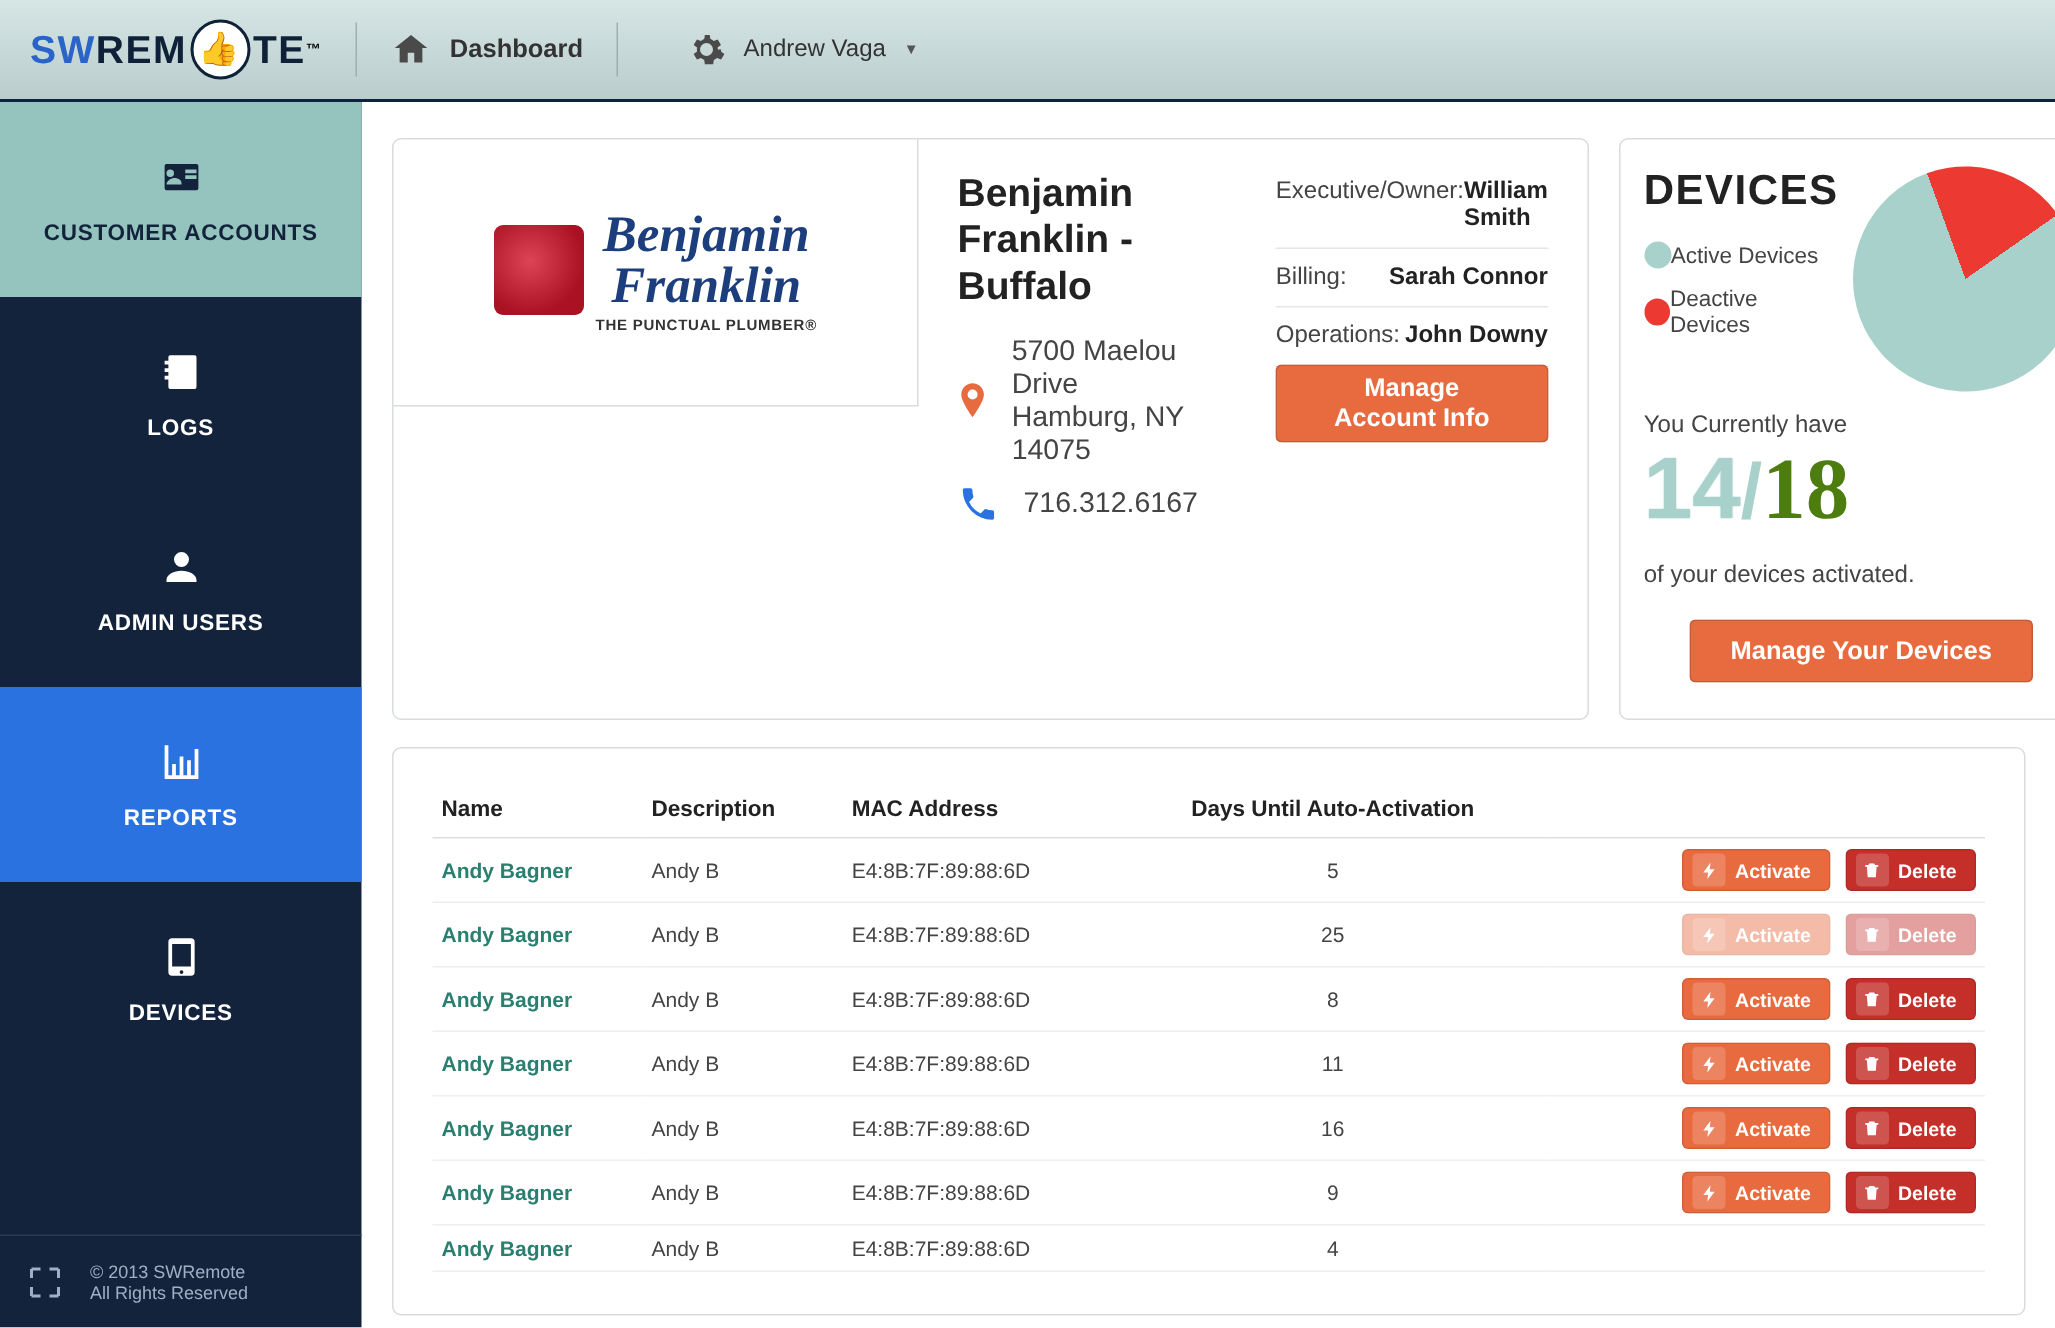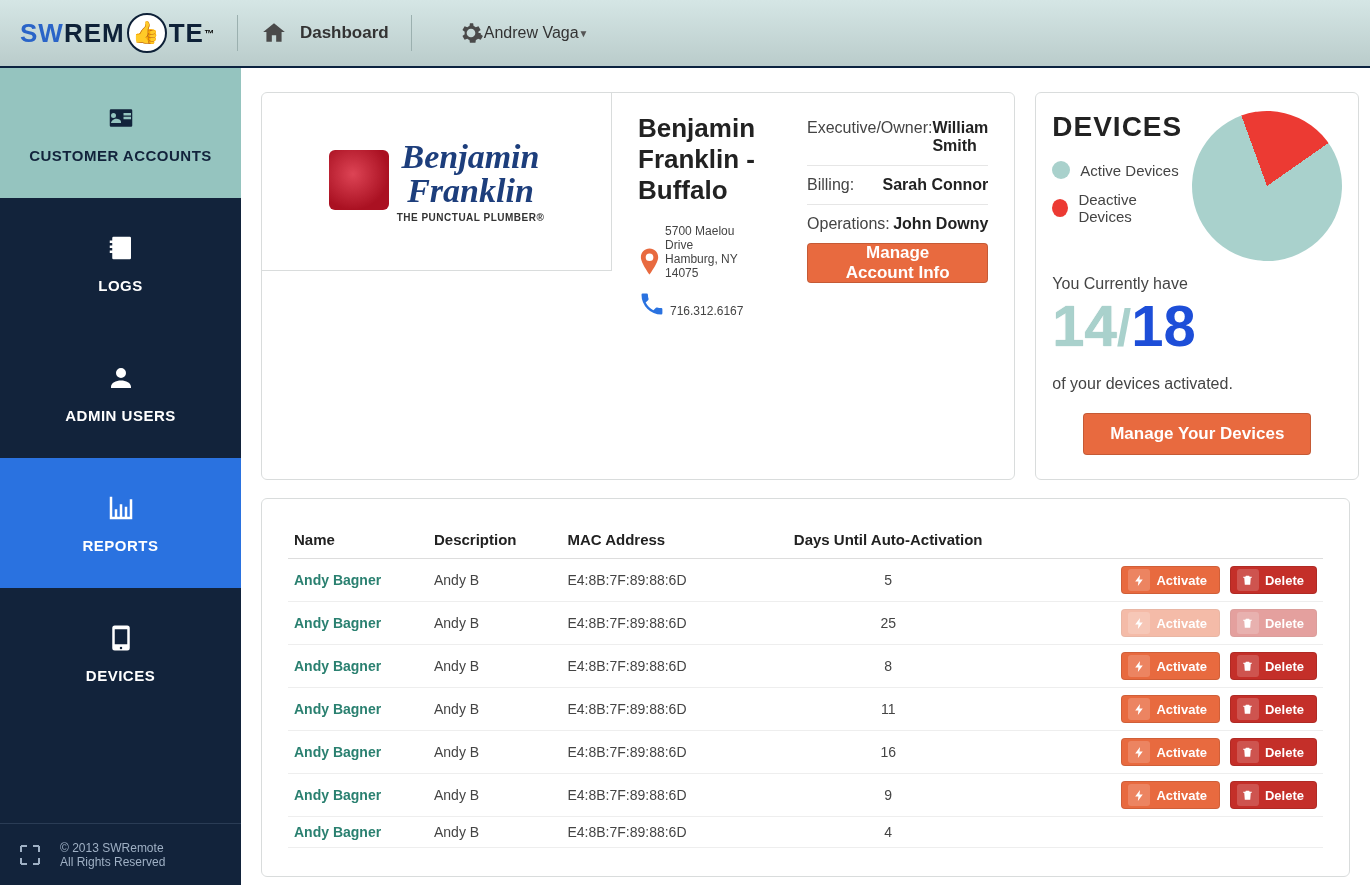--- a/index.html
+++ b/index.html
@@ -12,21 +12,21 @@
 .logo .rem { color: #0e2138; }
 .logo .te { color: #0e2138; }
 .logo .mascot { width: 40px; height: 40px; background: #fff; border: 2px solid #0e2138; border-radius: 50%; display: inline-flex; align-items: center; justify-content: center; margin: 0 2px; font-size: 22px; }
 .logo .tm { font-size: 10px; vertical-align: top; }
 .topbar .divider { width: 1px; height: 36px; background: #9bb0af; margin: 0 22px; }
 .home-link { display: flex; align-items: center; gap: 12px; color: #333; font-weight: 600; font-size: 17px; }
 .home-link svg { width: 28px; height: 26px; fill: #4a4a4a; }
 .search-wrap { margin-left: auto; width: 400px; height: 40px; border: 1px solid #8aa1a0; border-radius: 20px; background: linear-gradient(#c8d8d7, #b8c9c8); display: flex; align-items: center; padding: 0 14px; gap: 12px; }
 .search-wrap svg { width: 22px; height: 22px; fill: #666; }
 .search-wrap input { flex: 1; background: transparent; border: none; outline: none; font-size: 16px; color: #555; }
-.user-menu { display: flex; align-items: center; margin-left: 24px; color: #333; font-weight: 500; font-size: 16px; }
+.user-menu { display: flex; align-items: center; gap: 12px; margin-left: 24px; color: #333; font-weight: 500; font-size: 16px; }
 .gear { width: 26px; height: 26px; fill: #4a4a4a; }
 .caret { font-size: 10px; color: #555; }
 
 
 .shell { display: flex; height: calc(100% - 68px); }
 .sidebar { width: 241px; background: #12233b; display: flex; flex-direction: column; }
 .side-item { height: 130px; display: flex; flex-direction: column; align-items: center; justify-content: center; gap: 14px; color: #fff; font-weight: 700; font-size: 15px; letter-spacing: 0.5px; cursor: pointer; }
 .side-item svg { width: 30px; height: 30px; fill: #fff; }
 .side-item.active { background: #95c4bf; color: #12233b; }
 .side-item.active svg { fill: #12233b; }
@@ -43,44 +43,44 @@
 .account-card { flex: 1; display: flex; flex-direction: row; }
 .account-top { display: flex; }
 .logo-box { width: 350px; height: 178px; border-right: 1px solid #d9dcdc; border-bottom: 1px solid #d9dcdc; display: flex; align-items: center; justify-content: center; }
 .bf-logo { text-align: center; }
 .bf-name { color: #1d3e7c; font-size: 34px; font-weight: 800; font-style: italic; line-height: 1; font-family: Georgia, serif; }
 .bf-tag { color: #333; font-size: 10px; font-weight: 800; letter-spacing: 0.5px; margin-top: 4px; }
 .bf-ill { width: 60px; height: 60px; background: radial-gradient(circle at 40% 40%, #d45, #a12 70%); border-radius: 6px; margin: 0 auto 4px; display:inline-block; }
 .bf-flex{display:flex;align-items:center;gap:8px;justify-content:center;}
 .acct-info { flex: 1; padding: 20px 26px; }
 .acct-title { font-size: 26px; font-weight: 800; color: #222; margin-bottom: 18px; }
-.info-line { display: flex; align-items: flex-end; gap: 4px; margin-bottom: 10px; color: #444; font-size: 12px; }
+.info-line { display: flex; align-items: center; gap: 16px; margin-bottom: 10px; color: #444; font-size: 19px; }
 .info-line .pin { width: 28px; height: 34px; }
 .info-line .phone-ico { width: 28px; height: 28px; }
 .acct-meta { padding: 16px 26px 20px 26px; }
 .meta-row { display: flex; justify-content: space-between; padding: 10px 0; border-bottom: 1px solid #e6e6e6; color: #444; font-size: 16px; }
 .meta-row:last-of-type { border-bottom: none; }
 .meta-row .val { font-weight: 700; color: #222; }
 .btn { display: inline-flex; align-items: center; justify-content: center; border-radius: 4px; border: 1px solid rgba(0,0,0,.15); cursor: pointer; font-weight: 700; }
-.btn-orange { background: #e86a3f; color: #fff; height: 40px; padding: 0 34px; font-size: 17px; }
+.btn-orange { background: #e86a3f; color: #fff; height: 52px; padding: 0 34px; font-size: 17px; }
 .btn-orange.lg { height: 42px; padding: 0 26px; }
 .devices-card { width: 350px; padding: 18px 16px 24px; display: flex; flex-direction: column; }
 .devices-card h2 { font-size: 28px; font-weight: 800; color: #222; letter-spacing: 1px; }
 .dev-top { display: flex; gap: 10px; }
 .legend { margin-top: 18px; }
-.legend-row { display: flex; align-items: center; gap: 10px; margin-bottom: 12px; color: #444; font-size: 15px; }
+.legend-row { display: flex; align-items: center; margin-bottom: 12px; color: #444; font-size: 15px; }
 .swatch { width: 18px; height: 18px; border-radius: 50%; }
 .sw-act { background: #a9d1cc; }
 .sw-de { background: #ec3a33; }
 .pie { width: 150px; height: 150px; border-radius: 50%; background: conic-gradient(#ec3a33 0 75deg, #a9d1cc 75deg 360deg); transform: rotate(-20deg); flex-shrink: 0; margin-left: auto; }
 .dev-text { margin-top: 14px; color: #444; font-size: 16px; }
 .big-nums { display: flex; align-items: baseline; font-size: 58px; font-weight: 800; line-height: 1; margin: 4px 0 6px; }
 .big-nums .num-a { color: #a9d1cc; text-shadow: 0 0 1px #7fb2ab; }
 .big-nums .slash { color: #a9d1cc; font-size: 52px; }
-.big-nums .num-t { color: #1d4ed8; }
+.big-nums .num-t { color: #4d7c0f; font-family: Liberation Serif, serif; }
 
 
 .table-card { margin-top: 18px; padding: 22px 26px 28px; }
 .table-card h2 { font-size: 26px; font-weight: 800; color: #30444e; margin-bottom: 14px; }
 table { width: 100%; border-collapse: collapse; }
 th { text-align: left; font-size: 15px; color: #222; font-weight: 700; padding: 10px 6px; border-bottom: 1px solid #ddd; }
 td { padding: 7px 6px; border-bottom: 1px solid #eee; font-size: 14px; color: #444; }
 td.name { color: #2a8070; font-weight: 700; }
 td.days { text-align: center; }
 .actions { display: flex; gap: 10px; justify-content: flex-end; }

